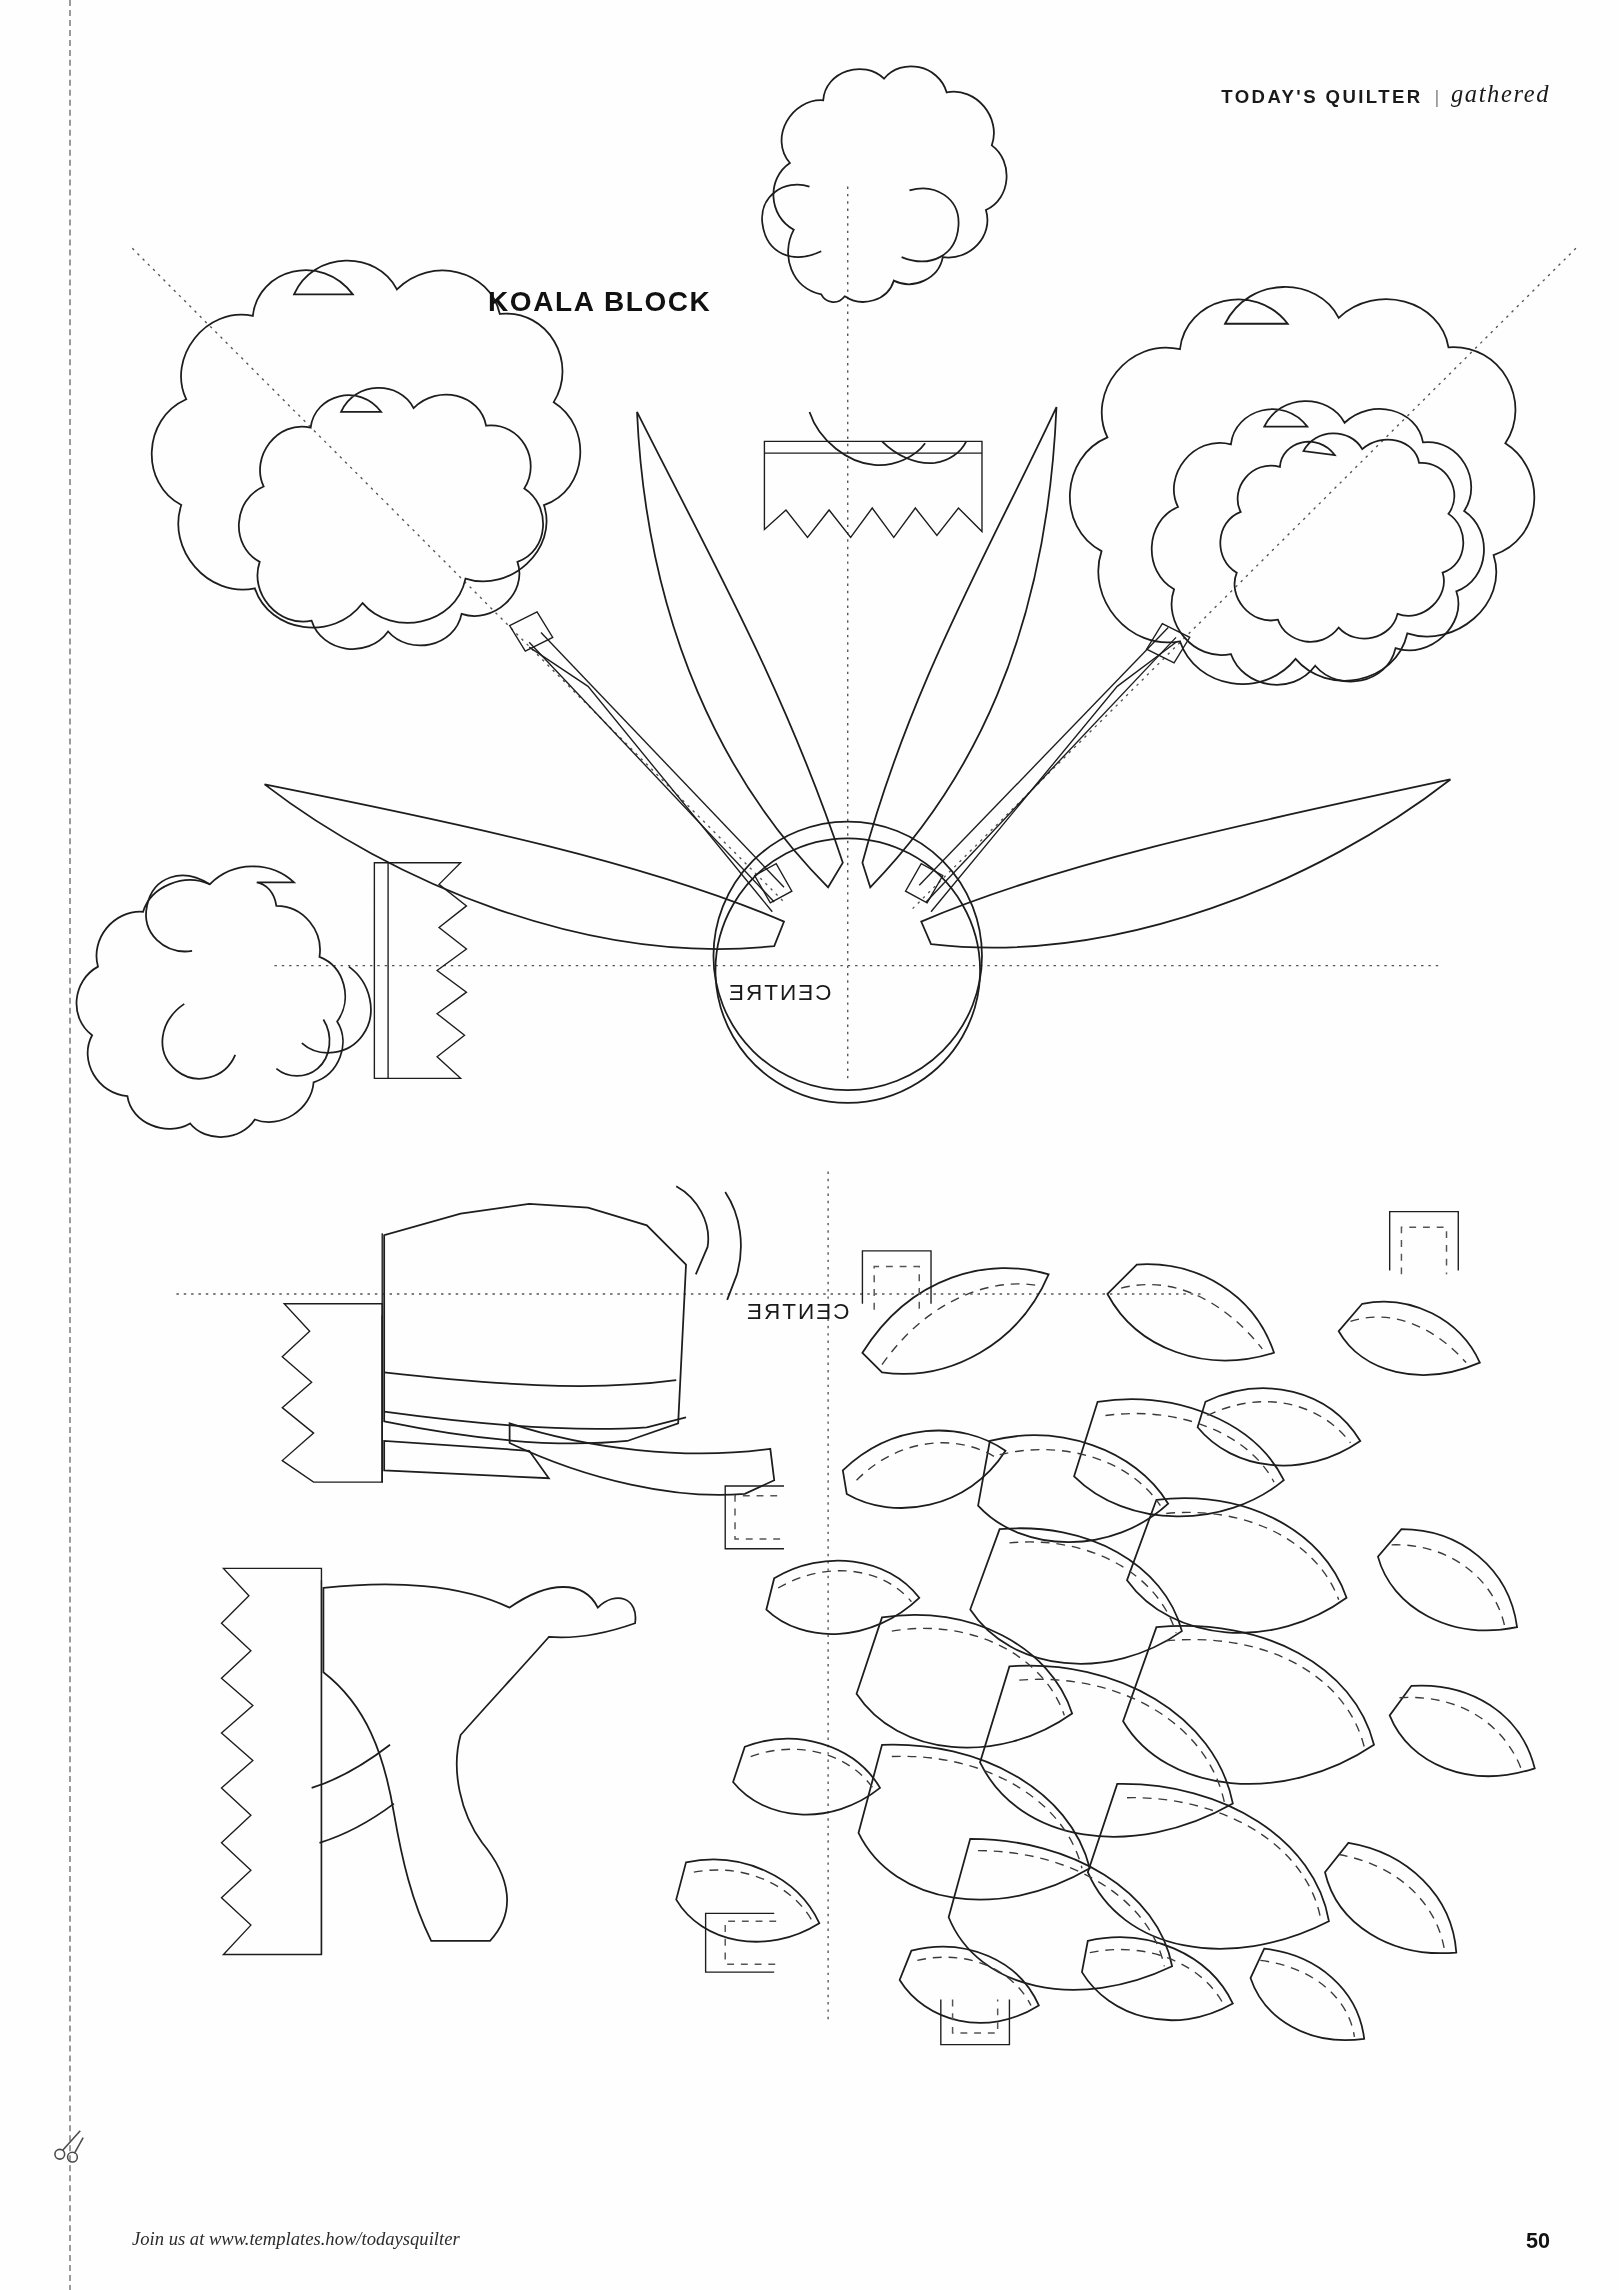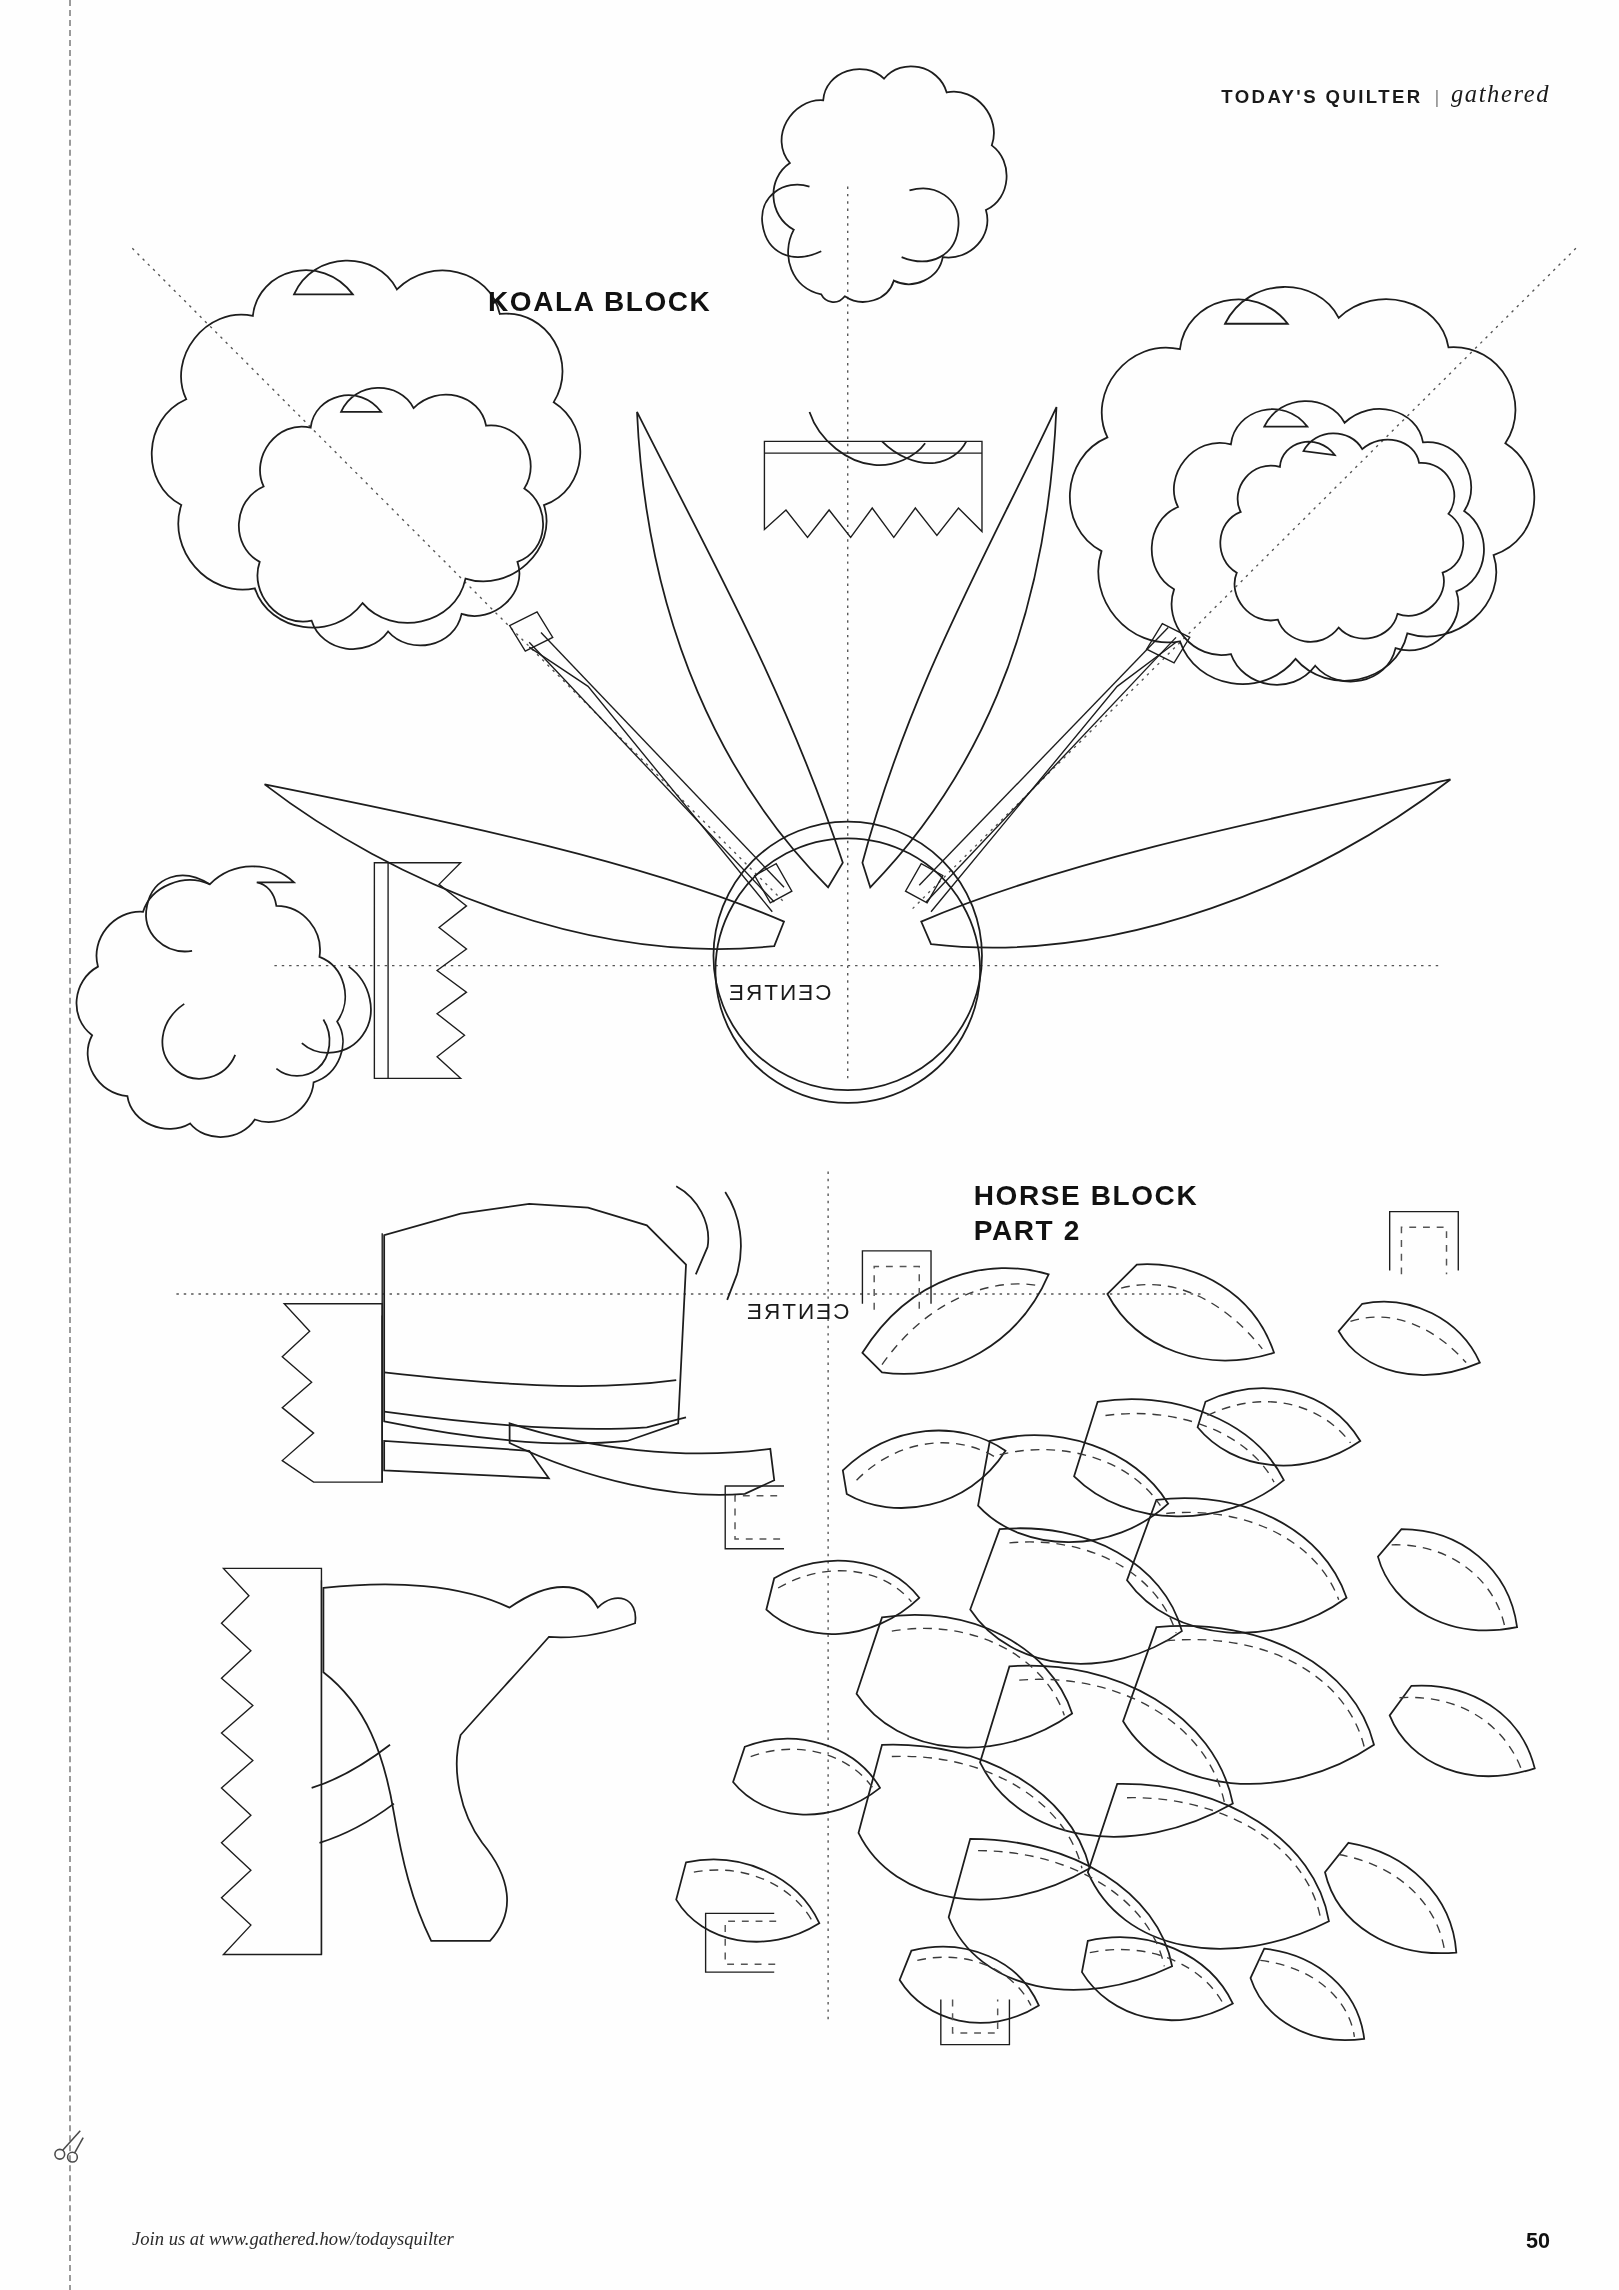--- a/index.html
+++ b/index.html
@@ -374,24 +374,20 @@
       <path class="ln-thin" d="M800 1580 l-60 0 l0 -64 l60 0"></path>
       <path class="dashline" d="M796 1570 l-46 0 l0 -44 l46 0"></path>
       <path class="ln-thin" d="M790 1952 l-70 0 l0 60 l70 0"></path>
       <path class="dashline" d="M792 1960 l-52 0 l0 44 l52 0"></path>
       <path class="ln-thin" d="M960 2040 l0 46 l70 0 l0 -46"></path>
       <path class="dashline" d="M972 2040 l0 34 l46 0 l0 -34"></path>
     </g>
   </svg>
 
   <div class="block-title" id="koala-title">KOALA BLOCK</div>
-  <div class="block-title" id="horse-title">
-    <div>HORSE BLOCK</div>
-    <div>PART 2</div>
-  </div>
 
   <div class="centre-label" id="centre-label-koala">CENTRE</div>
   <div class="centre-label" id="centre-label-horse">CENTRE</div>
 
-  <div class="footer-note">Join us at www.gathered.how/todaysquilter</div>
+  <div class="footer-note">Join us at www.templates.how/todaysquilter</div>
   <div class="page-number">50</div>
 </div>
 
 
 </body></html>

